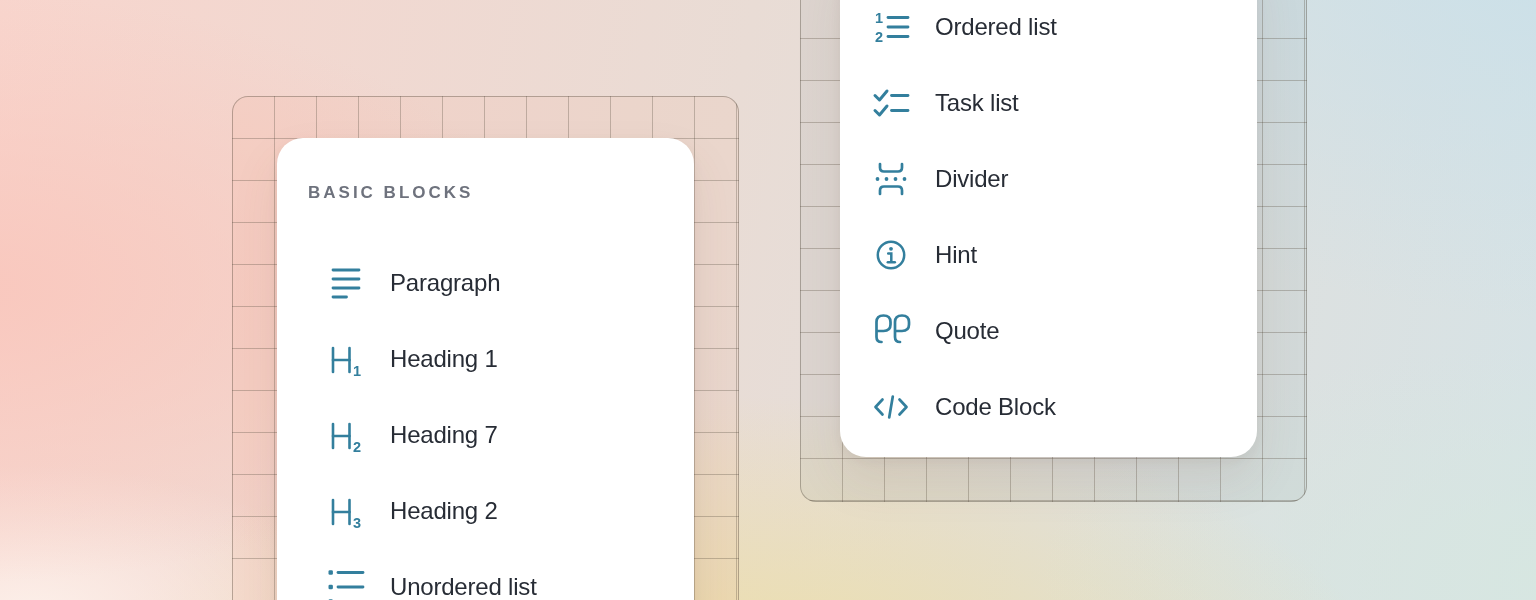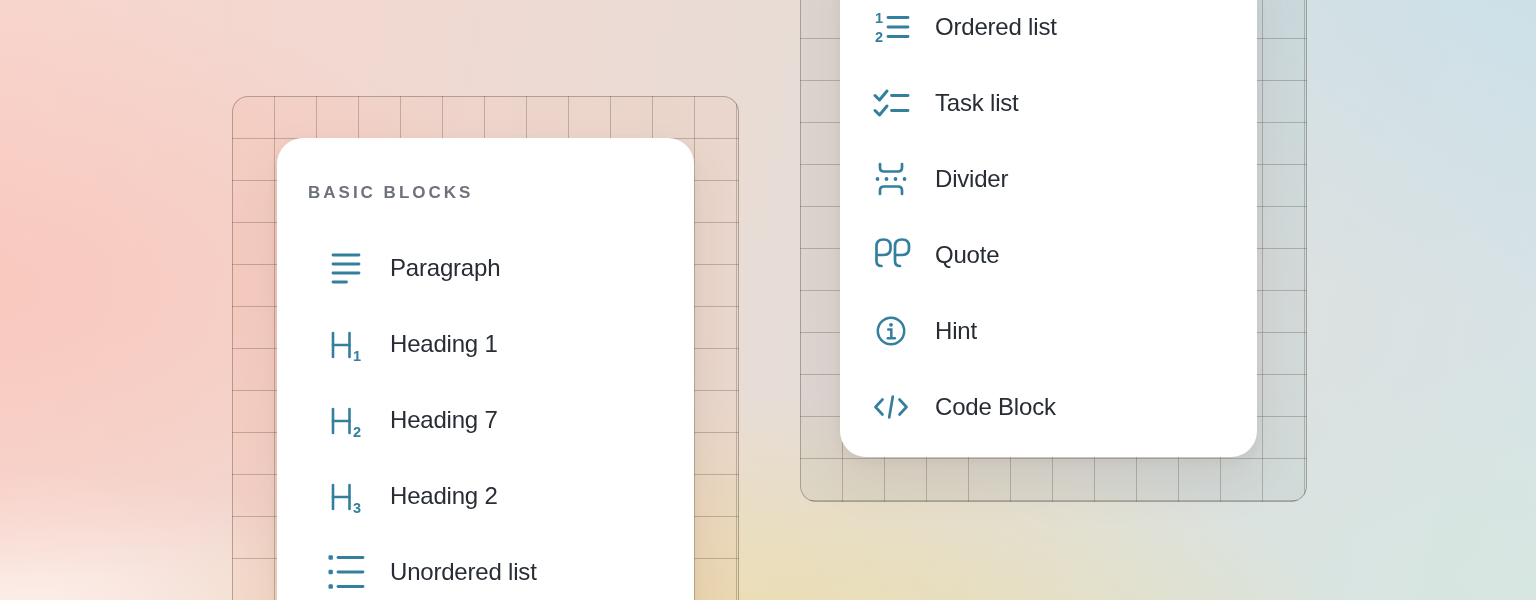--- a/index.html
+++ b/index.html
@@ -34,21 +34,21 @@
     background-color:rgba(105,130,130,.08);
   }
   .card{
     position:absolute;background:#fff;border-radius:26px;
     box-shadow:0 24px 48px rgba(120,80,60,.10), 0 4px 12px rgba(60,40,30,.05);
     box-sizing:border-box;
   }
   .card-left{left:277px;top:138px;width:417px;height:530px;padding:45px 0 0 0;}
   .card-right{left:840px;top:-50px;width:417px;height:507px;padding:57px 0 0 0;}
   .section-header{
-    margin:0 0 45px 31px;
+    margin:0 0 60px 31px;
     font-size:17px;font-weight:700;letter-spacing:3px;
     line-height:20px;color:#6E727D;
   }
   .row{
     display:flex;align-items:center;height:40px;margin:0 0 36px 0;
     cursor:pointer;
   }
   .card-left .row{padding-left:49px;}
   .card-right .row{padding-left:31px;}
   .row:last-child{margin-bottom:0;align-items:flex-end;}
@@ -188,45 +188,45 @@
                 <circle cx="24.5" cy="20" r="1.9"></circle>
                 <circle cx="33.5" cy="20" r="1.9"></circle>
               </g>
             </svg>
           </span>
           <span class="label">Divider</span>
         </div>
         <div class="row">
           <span class="icon">
             <svg viewBox="0 0 40 40" fill="none" stroke="#337F9D">
-              <g stroke-width="2.7" stroke-linecap="round" stroke-linejoin="round">
-       <path d="M10.5 31 q-5 0 -5 -5 V11 q0 -6.5 7 -6.5 q7 0 7 6.5 v2.5 q0 6.5 -7 6.5 H5.5"></path>
-       <path transform="translate(18.5 0)" d="M10.5 31 q-5 0 -5 -5 V11 q0 -6.5 7 -6.5 q7 0 7 6.5 v2.5 q0 6.5 -7 6.5 H5.5"></path>
-     </g>
-            </svg>
-          </span>
-          <span class="label">Quote</span>
-        </div>
-        <div class="row">
-          <span class="icon">
-            <svg viewBox="0 0 40 40" fill="none" stroke="#337F9D">
               <circle cx="20" cy="20" r="13.2" stroke-width="2.5"></circle>
      <circle fill="#337F9D" stroke="none" cx="20" cy="13.8" r="1.9"></circle>
      <g stroke-width="2.5" stroke-linecap="round">
                 <path d="M17.2 18.6 H20.3 V26.6"></path>
                 <path d="M16.8 27.2 H23.8"></path>
               </g>
             </svg>
           </span>
           <span class="label">Hint</span>
         </div>
         <div class="row">
           <span class="icon">
             <svg viewBox="0 0 40 40" fill="none" stroke="#337F9D">
               <g stroke-width="2.7" stroke-linecap="round" stroke-linejoin="round">
+       <path d="M10.5 31 q-5 0 -5 -5 V11 q0 -6.5 7 -6.5 q7 0 7 6.5 v2.5 q0 6.5 -7 6.5 H5.5"></path>
+       <path transform="translate(18.5 0)" d="M10.5 31 q-5 0 -5 -5 V11 q0 -6.5 7 -6.5 q7 0 7 6.5 v2.5 q0 6.5 -7 6.5 H5.5"></path>
+     </g>
+            </svg>
+          </span>
+          <span class="label">Quote</span>
+        </div>
+        <div class="row">
+          <span class="icon">
+            <svg viewBox="0 0 40 40" fill="none" stroke="#337F9D">
+              <g stroke-width="2.7" stroke-linecap="round" stroke-linejoin="round">
                 <path d="M11.5 12.5 L4.5 20 L11.5 27.5"></path>
                 <path d="M28.5 12.5 L35.5 20 L28.5 27.5"></path>
                 <path d="M21.8 9.5 L18.2 30.5"></path>
               </g>
             </svg>
           </span>
           <span class="label">Code Block</span>
         </div>
       </div>
   </div>

